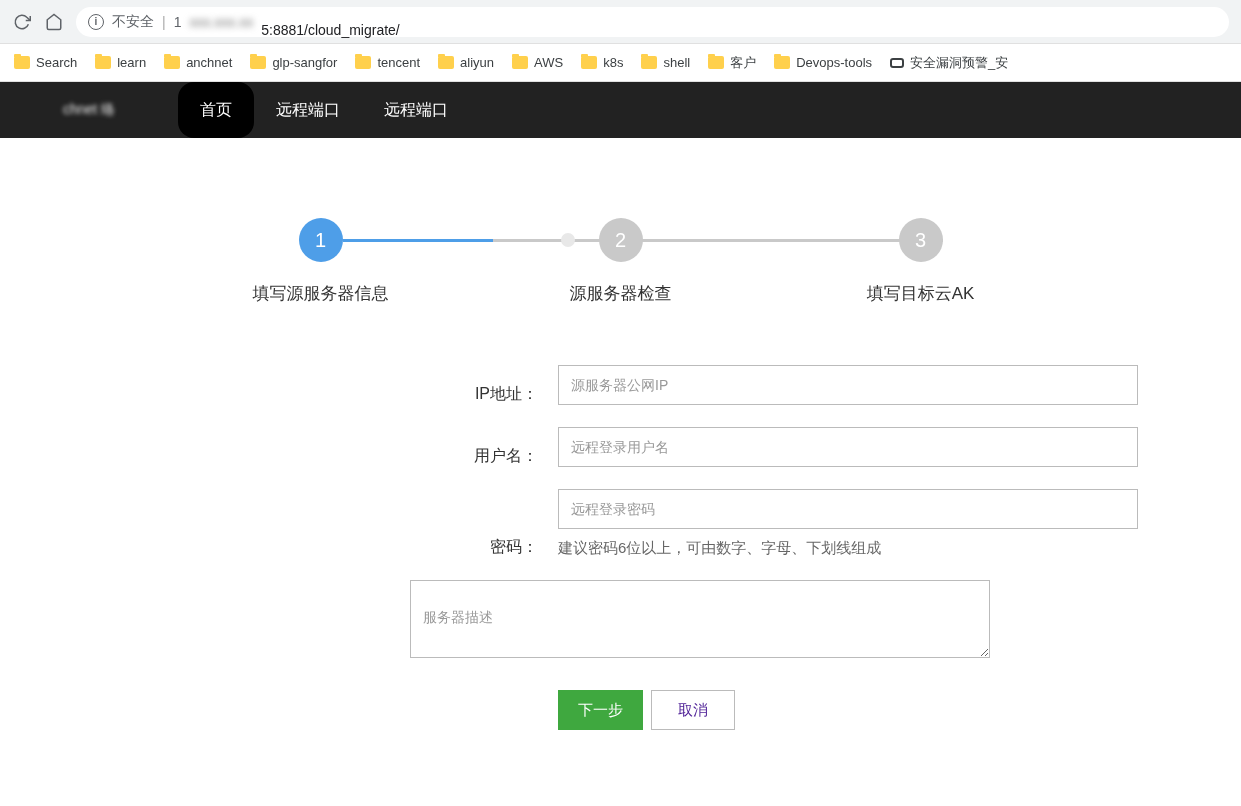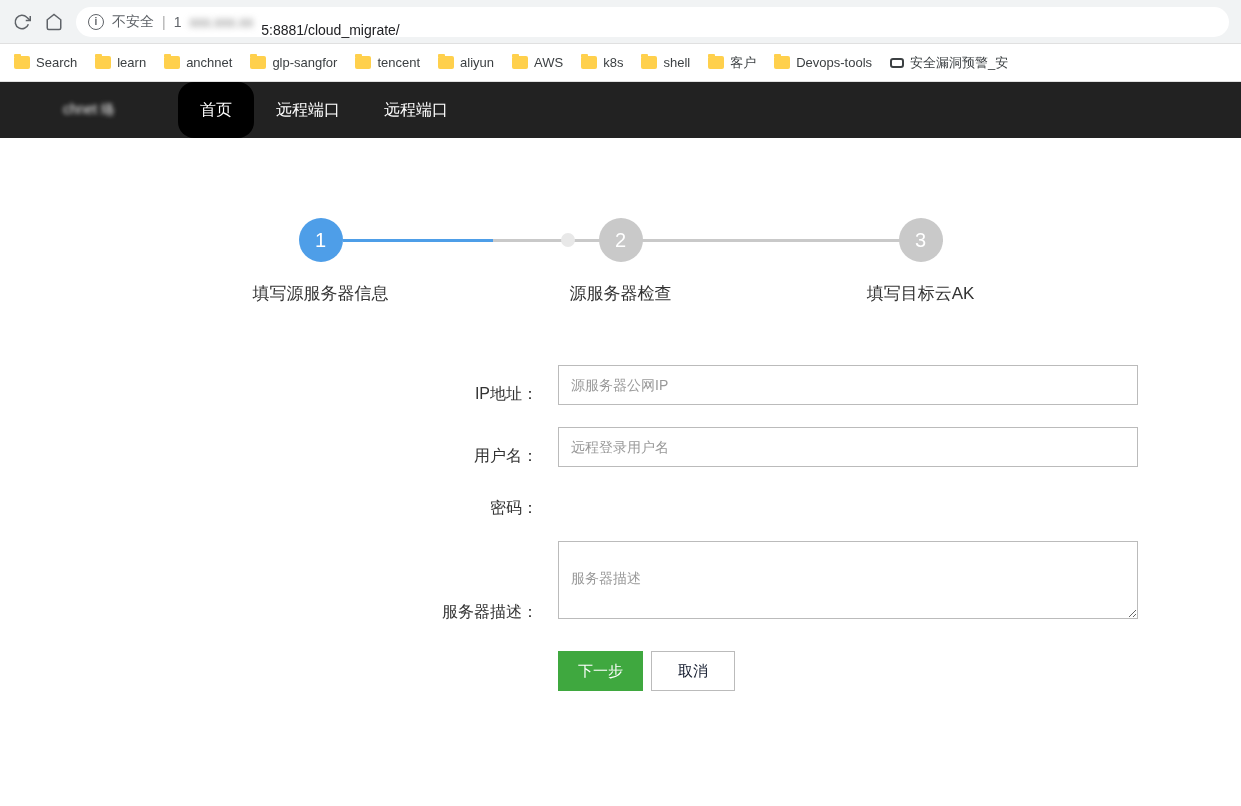--- a/index.html
+++ b/index.html
@@ -276,21 +276,21 @@
       display: flex;
       align-items: center;
       justify-content: center;
     }
     .btn-primary {
       background: #3fa83f;
       color: #fff;
     }
     .btn-default {
       background: #fff;
-      color: #0f172a;
+      color: #4c1d95;
       border: 1px solid #bbb;
       text-align: right;
     }
   </style>
 </head>
 <body>
 
 <div class="browser-bar">
   <div class="nav-btn">
     <svg width="18" height="18" viewBox="0 0 24 24" fill="none" stroke="#5f6368" stroke-width="2">
@@ -403,24 +403,27 @@
 
     <div class="form-row">
       <div class="form-label">用户名：</div>
       <div class="form-field">
         <input class="form-input" placeholder="远程登录用户名" style="">
       </div>
     </div>
 
     <div class="form-row">
       <div class="form-label">密码：</div>
+      <div class="form-field">
+        <input class="form-input" type="password" placeholder="远程登录密码" style="">
+        <div class="form-hint">建议密码6位以上，可由数字、字母、下划线组成</div>
+      </div>
     </div>
 
     <div class="form-row">
-      <div class="form-label">服务器描述：</div>
       <div class="form-field">
         <textarea class="form-textarea" placeholder="服务器描述" style=""></textarea>
       </div>
     </div>
 
     <div class="form-buttons">
       <button class="btn btn-primary">下一步</button>
       <button class="btn btn-default">取消</button>
     </div>
 

